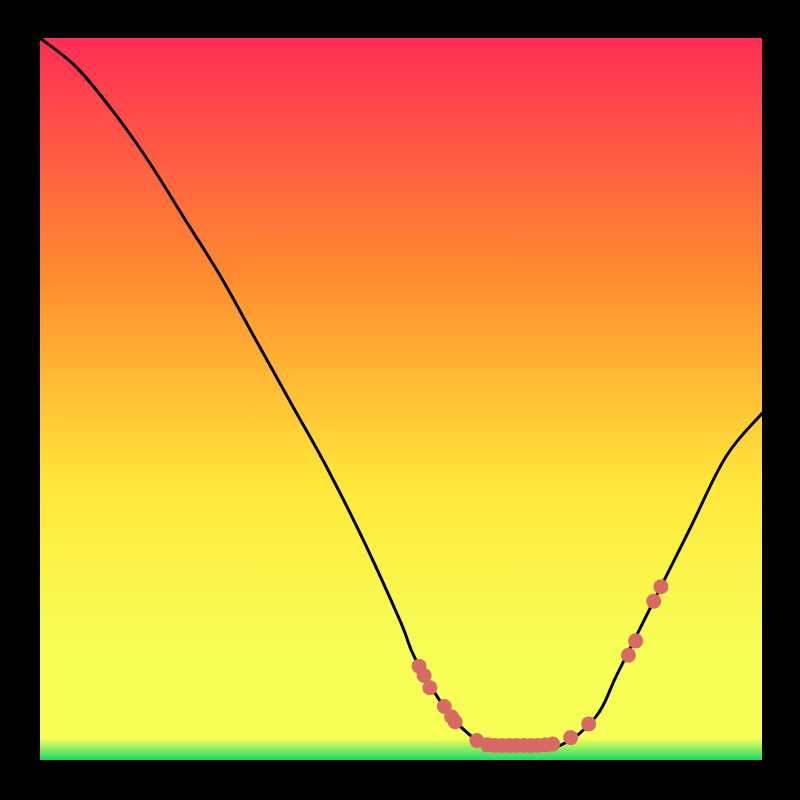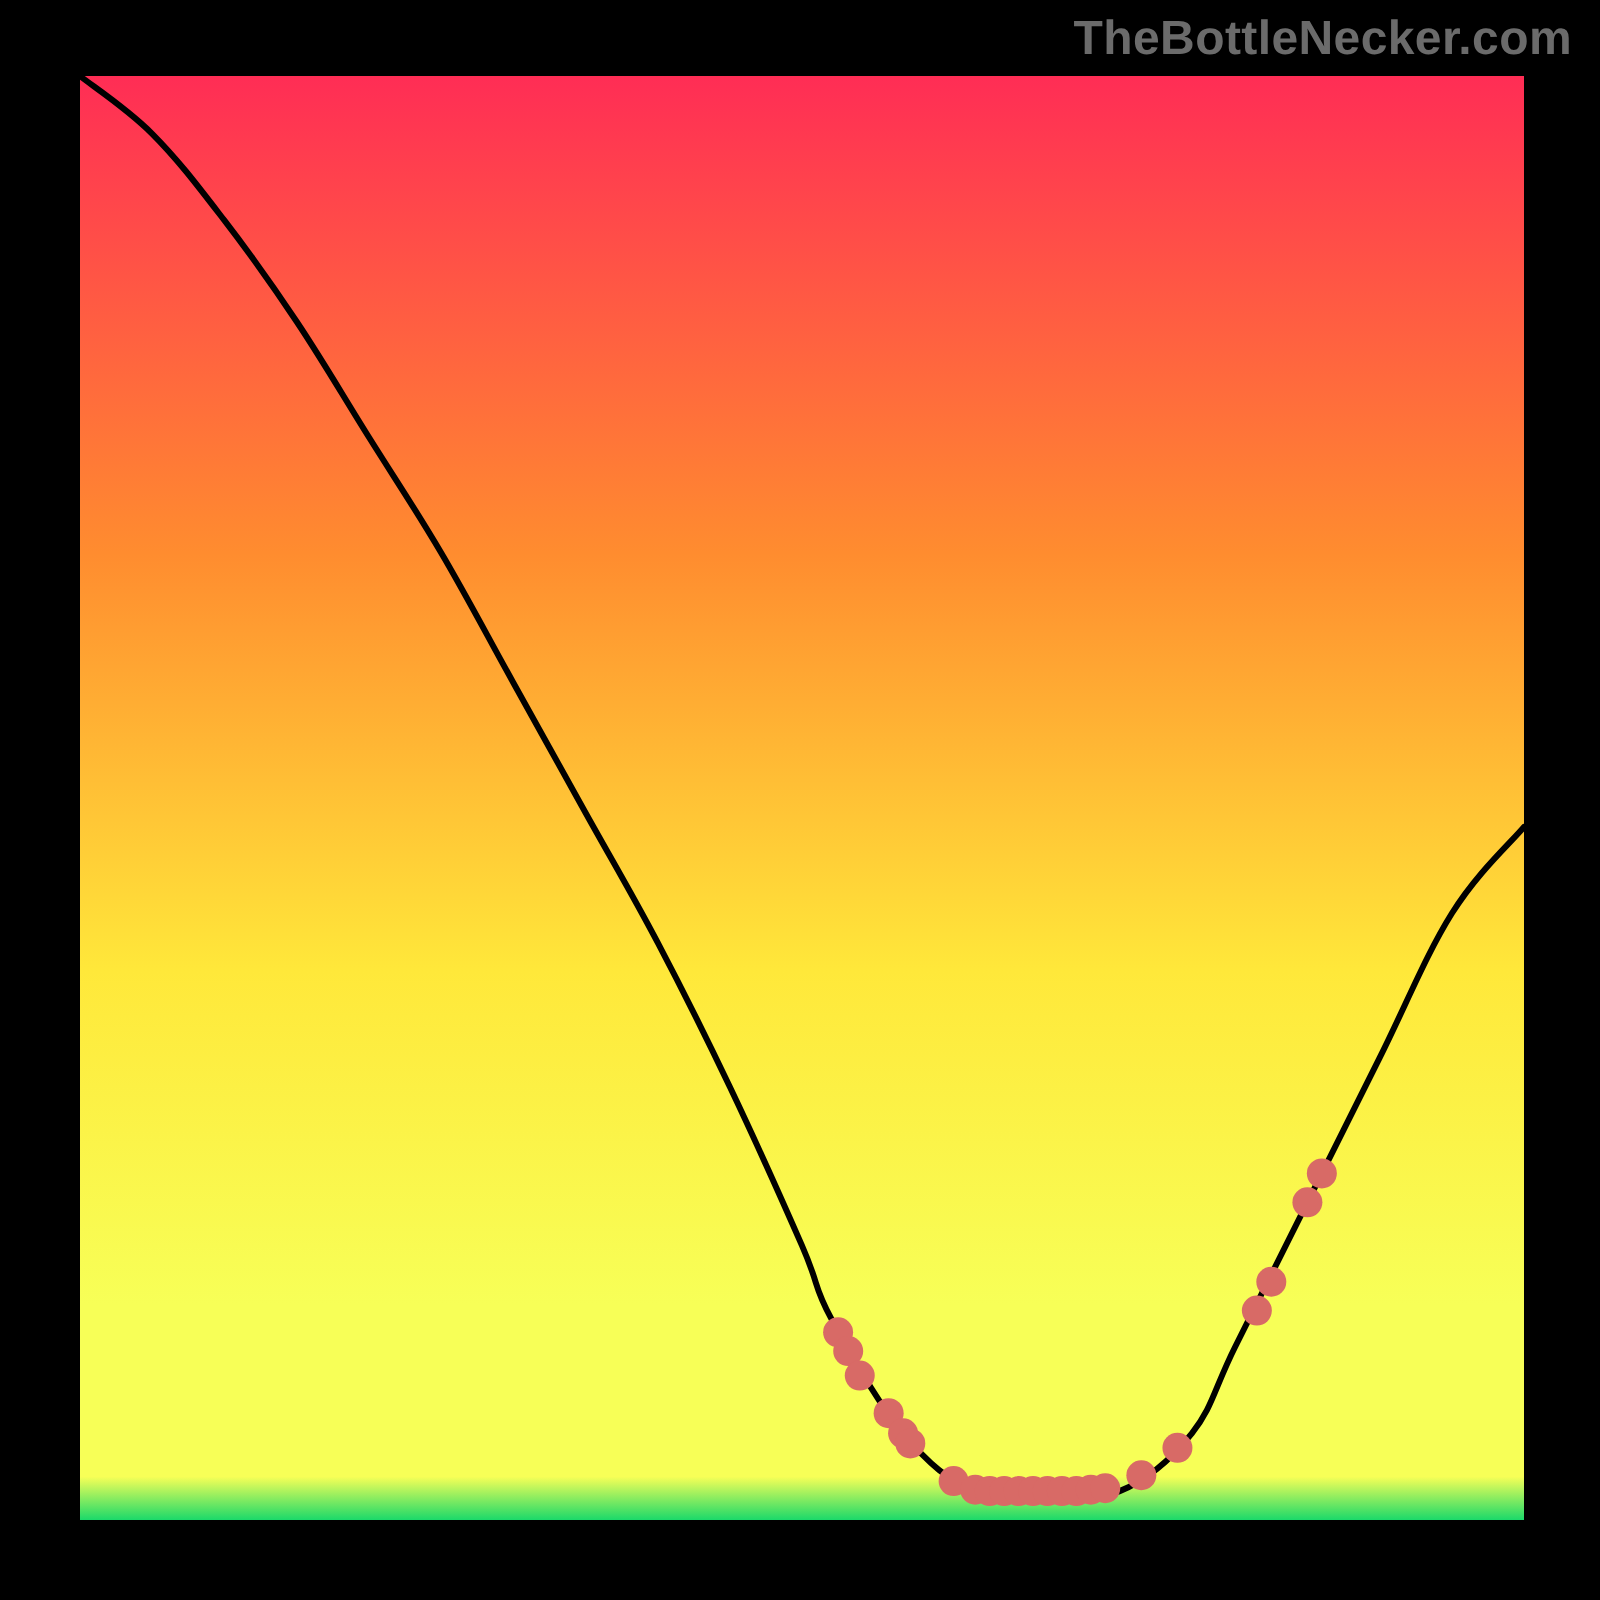--- a/index.html
+++ b/index.html
@@ -67,14 +67,13 @@
       <circle cx="538.18" cy="745.56" r="7.5" fill="#d86a66"></circle>
       <circle cx="545.40" cy="744.84" r="7.5" fill="#d86a66"></circle>
       <circle cx="552.62" cy="744.12" r="7.5" fill="#d86a66"></circle>
       <circle cx="570.67" cy="737.62" r="7.5" fill="#d86a66"></circle>
       <circle cx="588.72" cy="723.90" r="7.5" fill="#d86a66"></circle>
       <circle cx="628.43" cy="655.31" r="7.5" fill="#d86a66"></circle>
       <circle cx="635.65" cy="640.87" r="7.5" fill="#d86a66"></circle>
       <circle cx="653.70" cy="601.16" r="7.5" fill="#d86a66"></circle>
       <circle cx="660.92" cy="586.72" r="7.5" fill="#d86a66"></circle>
     </svg>
-  <div class="watermark">TheBottleNecker.com</div>
 </div>
 
 </body></html>

